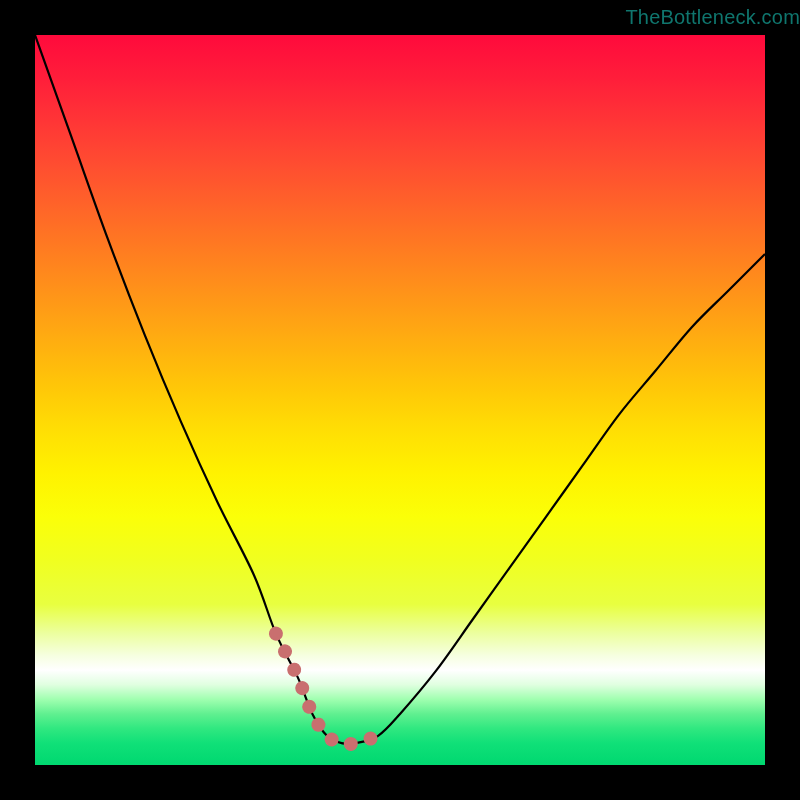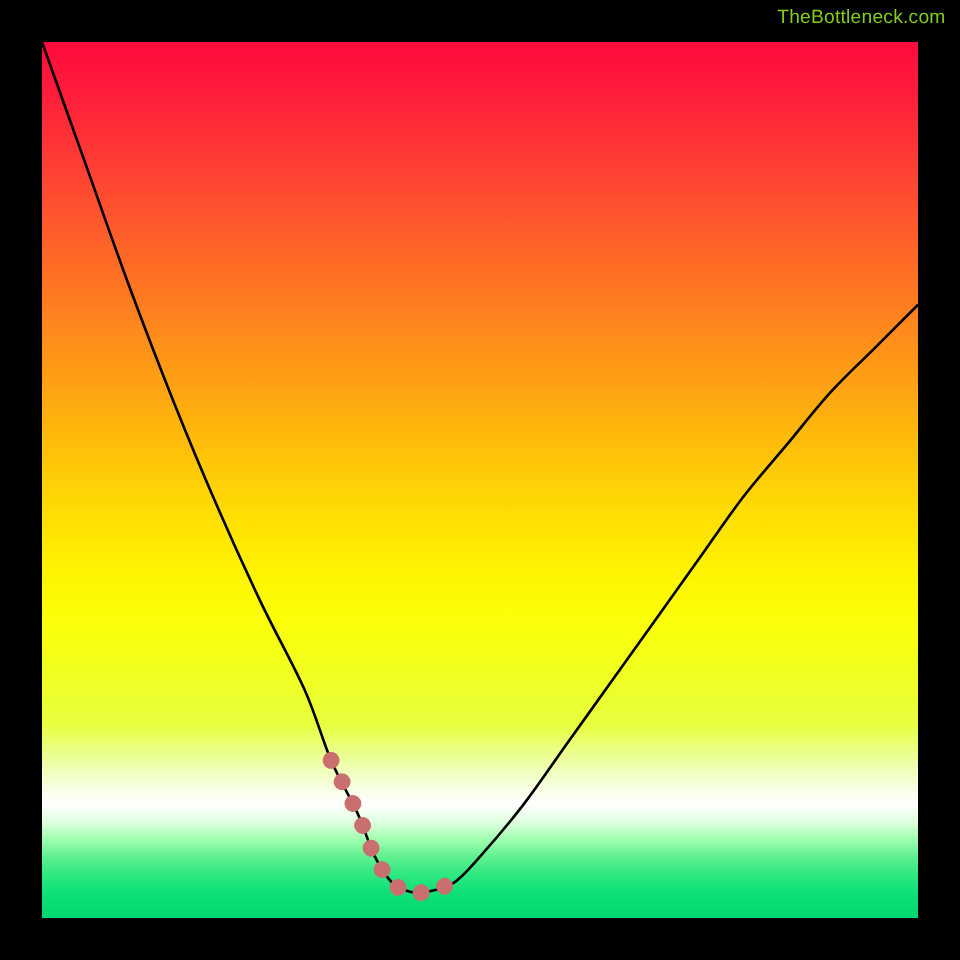--- a/index.html
+++ b/index.html
@@ -38,24 +38,24 @@
       #a0ffb0 91%,
       #60f090 93%,
       #30e880 95%,
       #10e078 97%,
       #00d870 100%
     );
   }
   .watermark {
     position: absolute;
     top: 6px;
-    right: 12px;
+    right: 0;
     font-family: Arial, Helvetica, sans-serif;
-    font-size: 16px;
-    color: #84cc16;
+    font-size: 20px;
+    color: #0f766e;
     font-weight: 400;
     letter-spacing: 0.2px;
   }
   svg.curve {
     position: absolute;
     left: 0; top: 0;
     width: 730px; height: 730px;
   }
   .curve path.main {
     stroke: #000;

